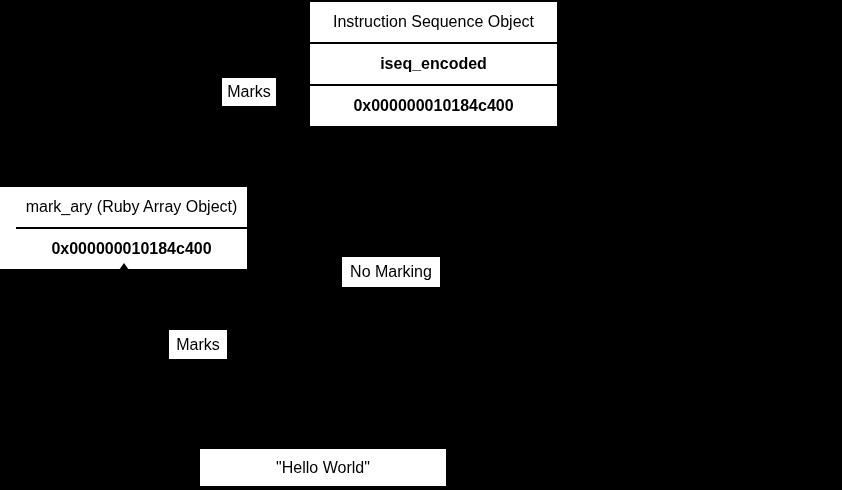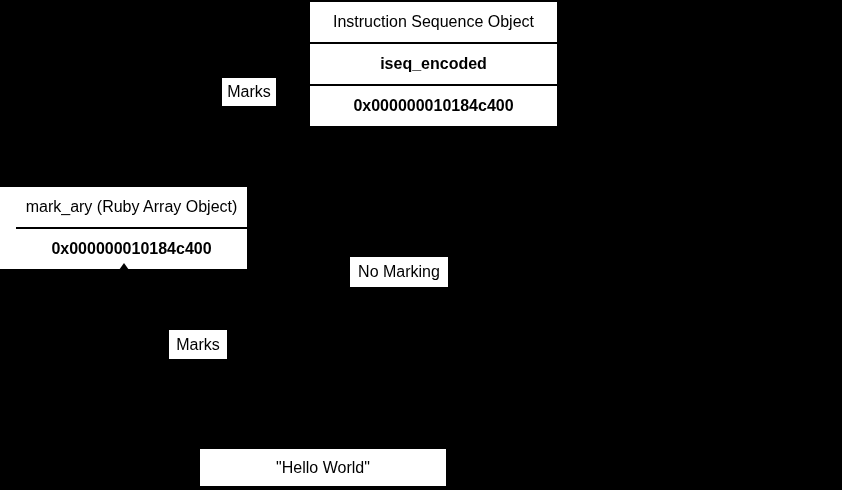--- a/index.html
+++ b/index.html
@@ -40,21 +40,21 @@
   }
   .label-box {
     display: flex;
     align-items: center;
     justify-content: center;
     white-space: nowrap;
   }
   #iseq-table   { left: 310px; top: 2px;   width: 247px; }
   #markary-table{ left: 0px;   top: 187px; width: 247px; padding-left: 16px; }
   #label-marks-top    { left: 222px; top: 78px;  width: 54px; height: 28px; }
-  #label-no-marking   { left: 350px; top: 257px; width: 98px; height: 30px; }
+  #label-no-marking   { left: 342px; top: 257px; width: 98px; height: 30px; }
   #label-marks-bottom { left: 169px; top: 330px; width: 58px; height: 29px; }
   #hello-box { left: 200px; top: 449px; width: 246px; height: 37px;
                display: flex; align-items: center; justify-content: center; }
   
   .arrowhead-up {
     position: absolute;
     width: 0; height: 0;
     border-left: 5px solid transparent;
     border-right: 5px solid transparent;
     border-bottom: 7px solid #000000;

